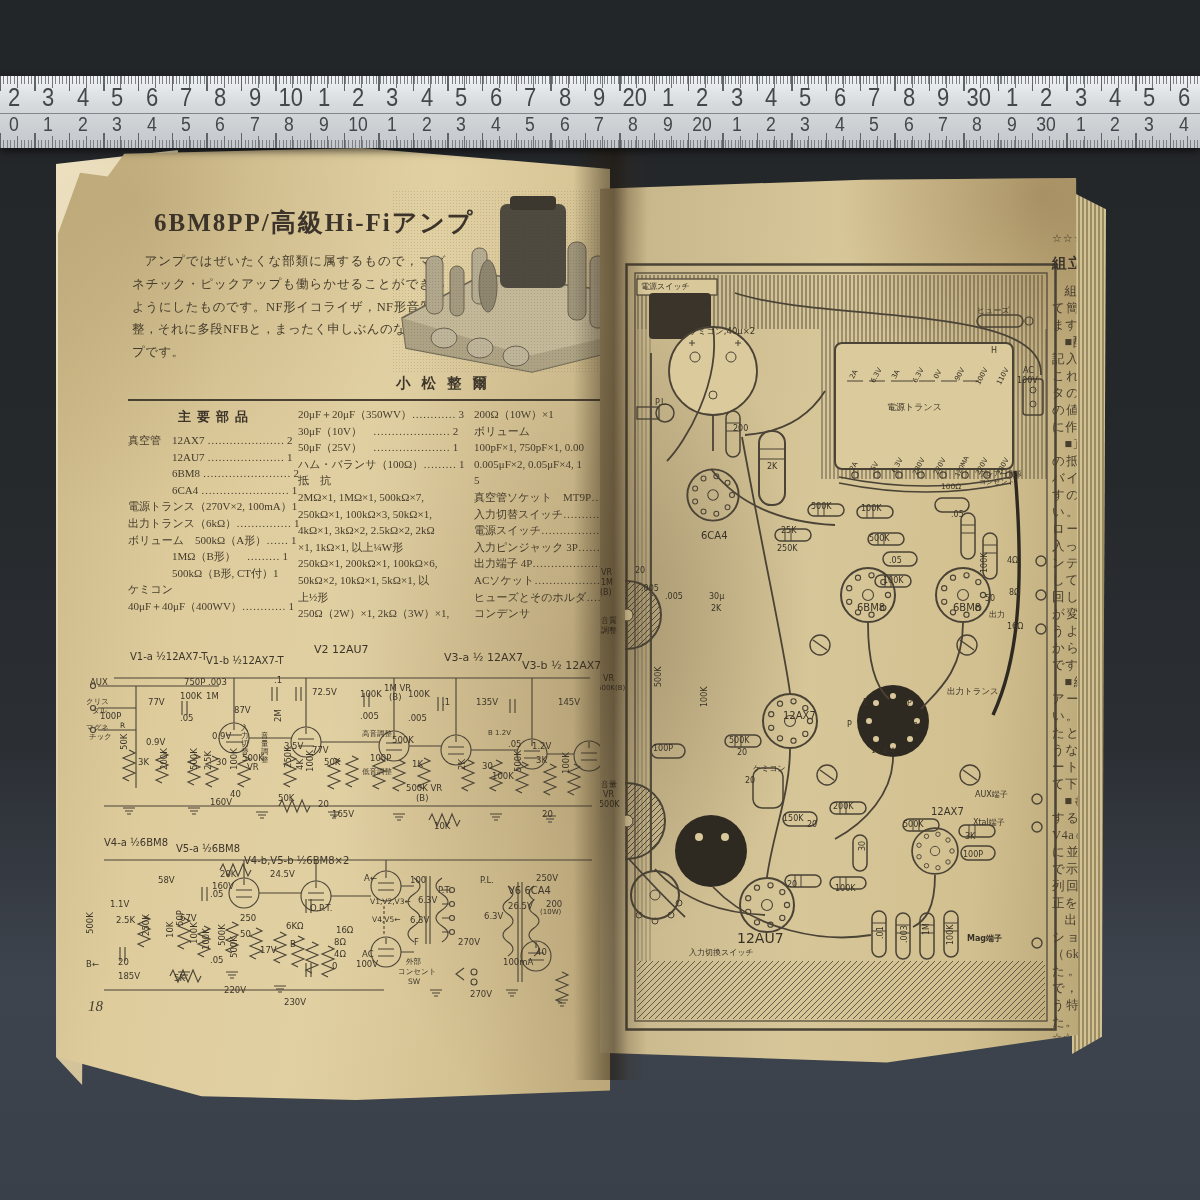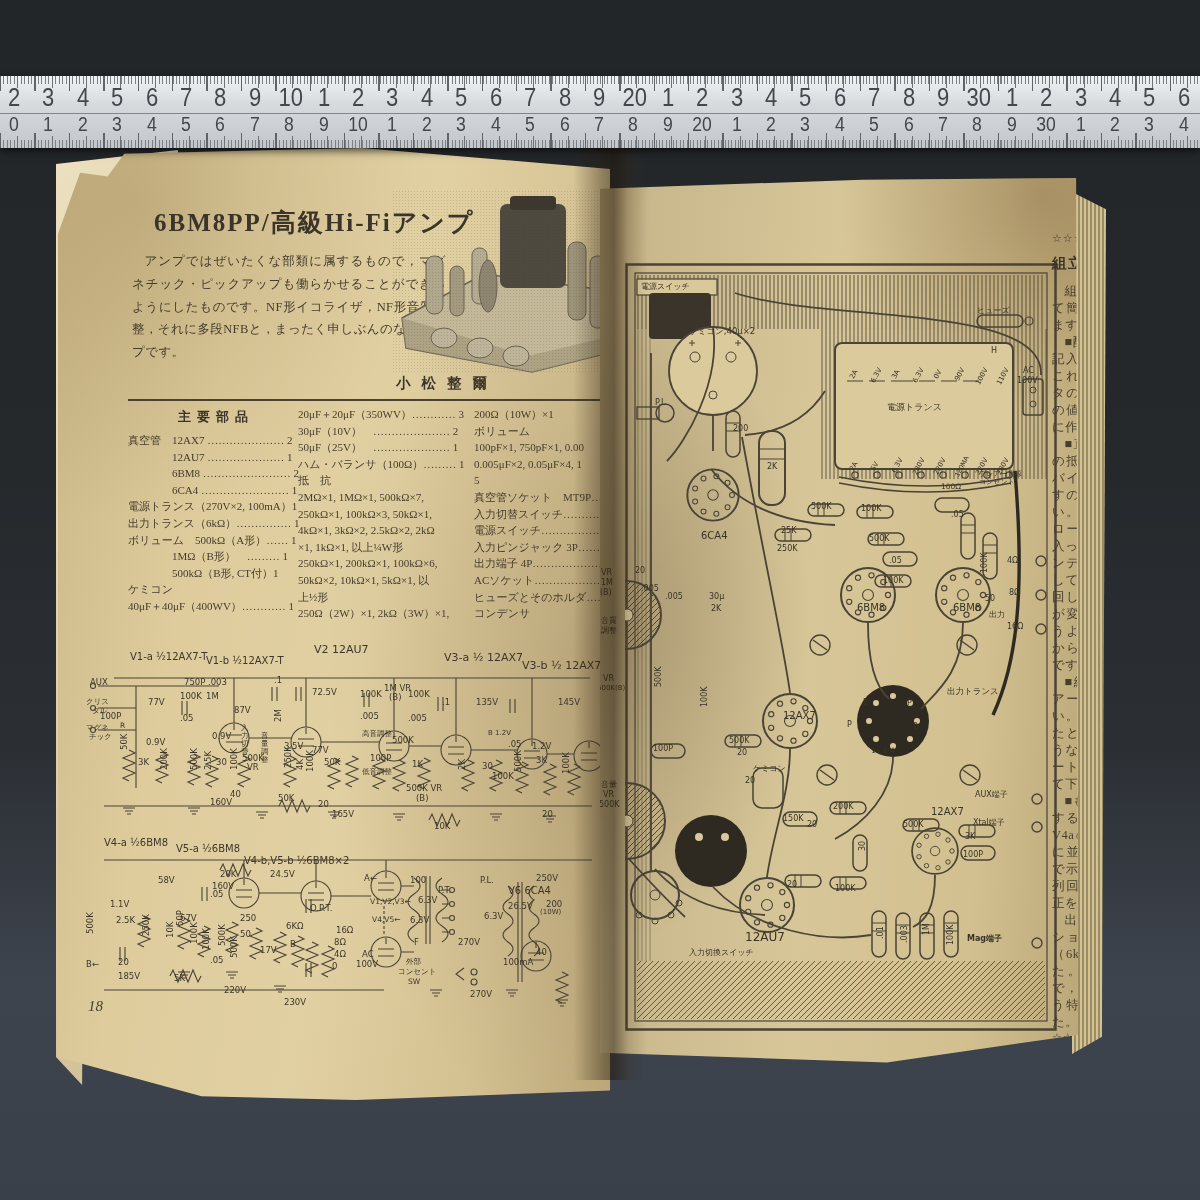--- a/index.html
+++ b/index.html
@@ -762,21 +762,21 @@
           <span class="slabel" style="left: 350px; top: 528px;">AUX端子</span>
           <span class="slabel" style="left: 348px; top: 556px;">Xtal端子</span>
           <span class="slabel" style="left: 340px; top: 570px;">3K</span>
           <span class="slabel" style="left: 338px; top: 588px;">100P</span>
           <span class="slabel" style="left: 210px; top: 622px;">100K</span>
           <span class="slabel" style="left: 162px; top: 618px;">20</span>
           <span class="slabel" style="left: 252px; top: 676px; transform: rotate(-90deg);">.01</span>
           <span class="slabel" style="left: 276px; top: 680px; transform: rotate(-90deg);">.003</span>
           <span class="slabel" style="left: 298px; top: 672px; transform: rotate(-90deg);">1M</span>
           <span class="slabel" style="left: 322px; top: 682px; transform: rotate(-90deg);">100K</span>
-          <span class="slabel" style="left: 112px; top: 668px; font-size: 12px; margin-left: 8px;">12AU7</span>
+          <span class="slabel" style="left: 112px; top: 668px; font-size: 14px;">12AU7</span>
           <span class="slabel" style="left: 64px; top: 686px;">入力切換スイッチ</span>
           <span class="slabel" style="left: 342px; top: 672px; font-weight: bold;">Mag端子</span>
         </div>
       <div class="labels">
 
       <span class="slabel" style="left: 224px; top: 114px; font-size: 7px; transform: rotate(-62deg);">2A</span>
           <span class="slabel" style="left: 245px; top: 118px; font-size: 7px; transform: rotate(-62deg);">6.3V</span>
           <span class="slabel" style="left: 266px; top: 114px; font-size: 7px; transform: rotate(-62deg);">3A</span>
           <span class="slabel" style="left: 287px; top: 118px; font-size: 7px; transform: rotate(-62deg);">6.3V</span>
           <span class="slabel" style="left: 308px; top: 114px; font-size: 7px; transform: rotate(-62deg);">0V</span>

